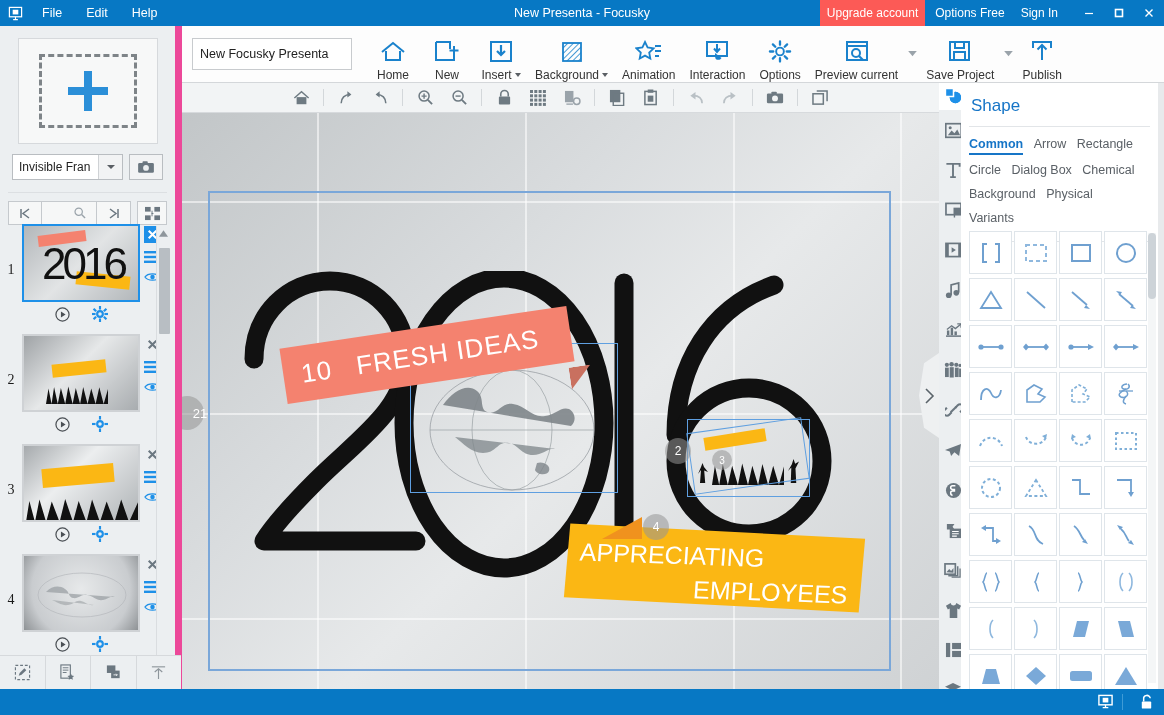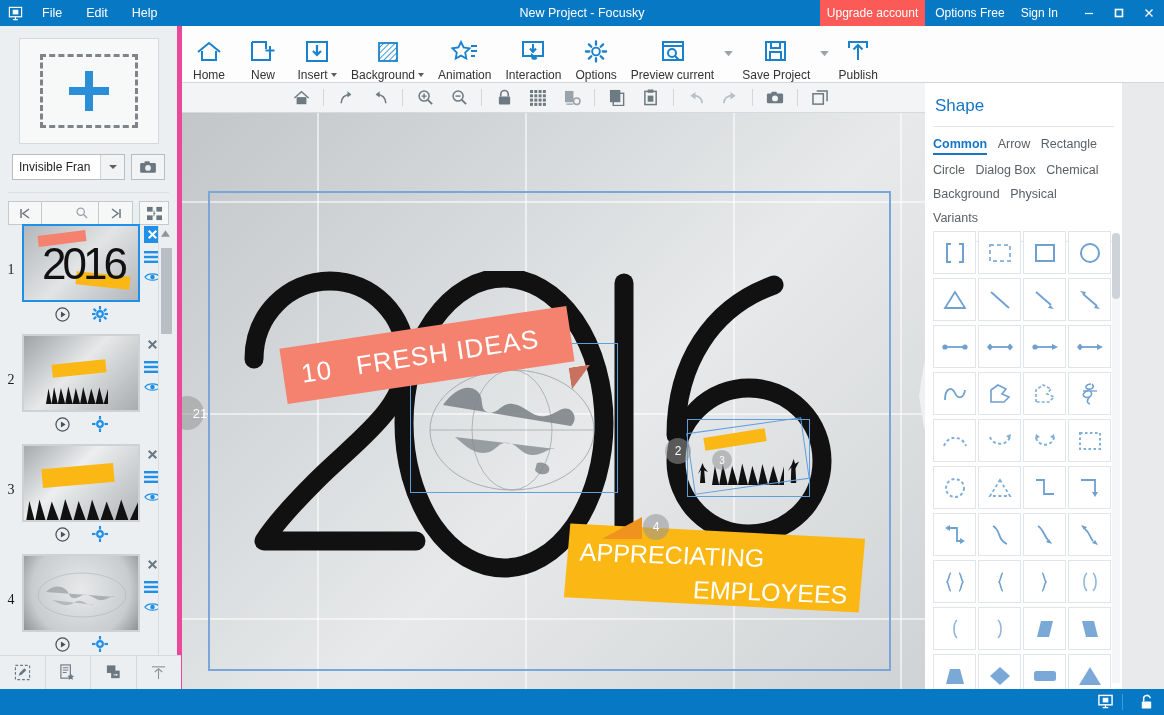--- a/index.html
+++ b/index.html
@@ -64,21 +64,21 @@
     border-top: 4px solid #5a5f64; vertical-align: middle;
   }
   .split-caret {
     width: 14px; height: 55px; display: flex; align-items: center; justify-content: center;
     cursor: pointer;
   }
 
   
   .leftpanel {
     position: absolute; left: 0; top: 26px; width: 182px; height: 689px;
-    background: #eceff1; border-right: 5px solid #ec4899;
+    background: #eceff1; border-right: 7px solid #ec4899;
   }
   .newframe-box {
     margin: 12px auto 0; width: 140px; height: 106px;
     background: #f7f8f8; border: 1px solid #d6d9dc;
     display: flex; align-items: center; justify-content: center;
   }
   .dash-box {
     width: 98px; height: 74px; border: 3px dashed #7e8488;
     display: flex; align-items: center; justify-content: center;
   }
@@ -219,21 +219,21 @@
   }
   .rail-top {
     width: 28px; height: 27px; background: #fff;
     display: flex; align-items: center; justify-content: center; cursor: pointer;
   }
   .rail-i {
     width: 28px; height: 40px; display: flex; align-items: center; justify-content: center;
     cursor: pointer;
   }
   .rightpanel {
-    position: absolute; left: 925px; top: 83px; width: 197px; height: 606px;
+    position: absolute; left: 961px; top: 83px; width: 197px; height: 606px;
     background: #fff;
   }
   .rp-title {
     padding: 13px 0 10px 10px; font-size: 17px; color: #1675c7;
     font-family: "Liberation Sans", sans-serif;
   }
   .rp-divider { height: 1px; background: #e2e5e8; margin: 0 8px; }
   .rp-tabs { padding: 7px 8px 6px; }
   .rp-tab {
     display: inline-block; font-size: 12.5px; color: #5a6066; margin: 0 6px 5px 0;
@@ -275,21 +275,21 @@
     <div class="app-logo">
       <svg width="15" height="15" viewBox="0 0 16 16">
           <rect x="1.5" y="1.5" width="13" height="10" fill="none" stroke="#fff" stroke-width="1.3"></rect>
           <rect x="5" y="4" width="6" height="5" fill="#fff"></rect>
           <path d="M8 11.5v3M5.5 14.5h5" stroke="#fff" stroke-width="1.2" fill="none"></path>
         </svg>
     </div>
     <div class="menu-item">File</div>
     <div class="menu-item">Edit</div>
     <div class="menu-item">Help</div>
-    <div class="title-center">New Project - Focusky</div>
+    <div class="title-center">New Presenta - Focusky</div>
     <div class="title-right">
       <div class="upgrade-btn">Upgrade account</div>
       <div class="tr-link">Options Free</div>
       <div class="tr-link">Sign In</div>
       <div class="win-btn">
         <svg width="12" height="12" viewBox="0 0 12 12">
             <path d="M2 6.5h8" stroke="#fff" stroke-width="1.2"></path>
           </svg>
       </div>
       <div class="win-btn">
@@ -607,20 +607,21 @@
       <div class="lb-btn" style="border-right:none">
         <svg width="17" height="17" viewBox="0 0 18 18">
             <path d="M2 3h14" stroke="#8e969c" stroke-width="1.2"></path>
             <path d="M9 16V5M5 8.5L9 5l4 3.5" fill="none" stroke="#8e969c" stroke-width="1.2"></path>
           </svg>
       </div>
     </div>
   </div>
 
   <div class="ribbon">
+    <div class="proj-name" title="Project name">New Focusky Presenta</div>
 
     <div class="rb">
       <span class="ic">
         <svg width="28" height="24" viewBox="0 0 28 24">
             <path d="M3 12L14 3l11 9" fill="none" stroke="#1a82cc" stroke-width="2"></path>
             <path d="M7 11v9h14v-9" fill="none" stroke="#1a82cc" stroke-width="2"></path>
           </svg>
       </span>
       <span class="lb">Home</span>
     </div>

